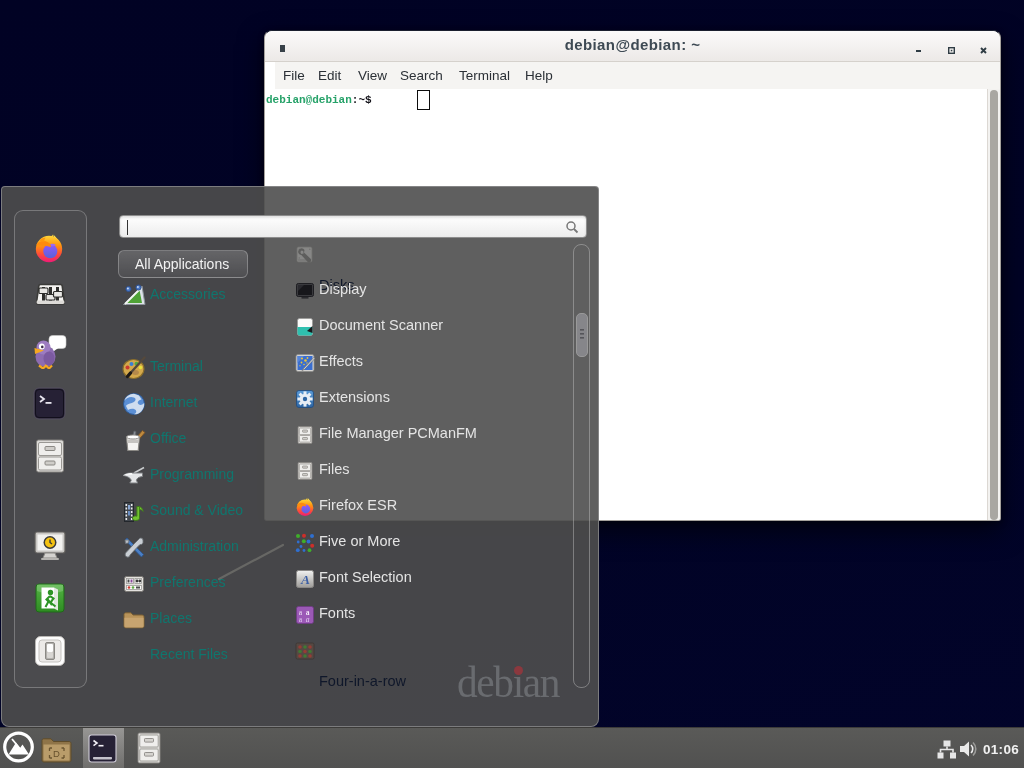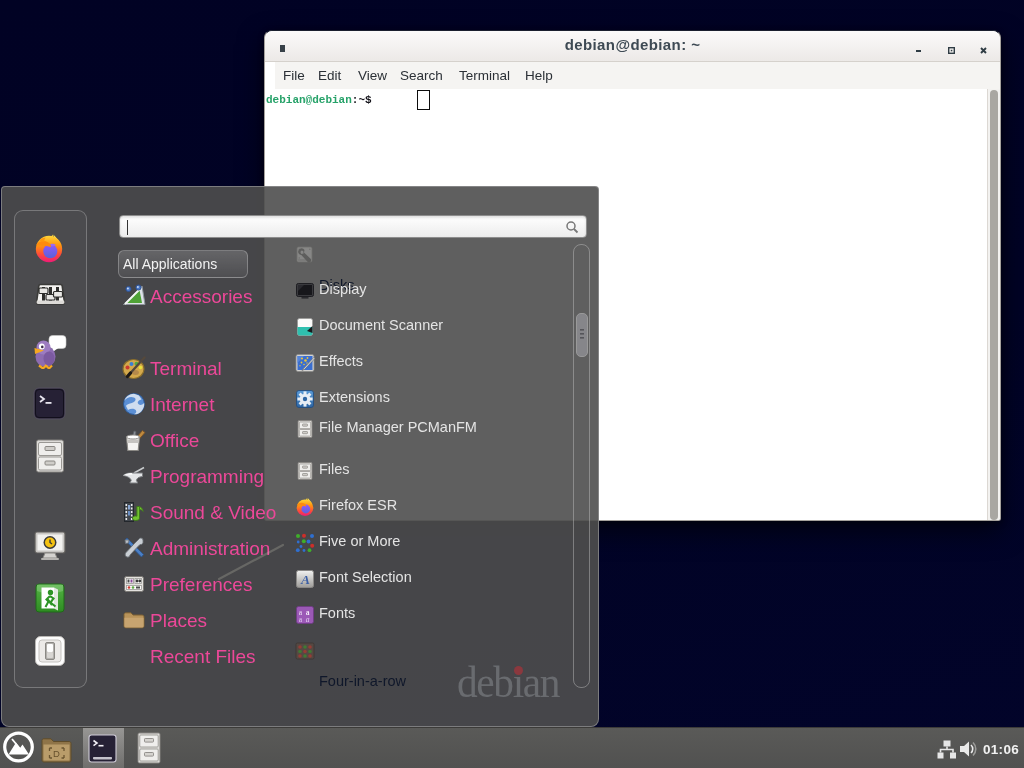--- a/index.html
+++ b/index.html
@@ -37,24 +37,24 @@
 #favcol { left:12px; top:23px; width:73px; height:478px;
   border:1px solid rgba(175,175,175,0.45); border-radius:9px;
   background:rgba(255,255,255,0.03); }
 #searchbox { left:117px; top:28px; width:468px; height:23px;
   background:linear-gradient(#ffffff,#ececec); border:1px solid #8d8d8d;
   border-radius:4px; box-shadow: inset 0 1.5px 2.5px rgba(0,0,0,0.14); }
 #scursor { left:7px; top:4px; width:1px; height:15px; background:#333; }
 #allapps { left:116px; top:63px; width:130px; height:28px;
   background:linear-gradient(rgba(255,255,255,0.17),rgba(255,255,255,0.05));
   border:1px solid rgba(255,255,255,0.26); border-radius:6px;
-  color:#f2f2f2; font-size:14px; text-align:left; padding-left:4px; line-height:27px; }
+  color:#f2f2f2; font-size:14px; text-align:left; padding-left:16px; line-height:27px; }
 .cat { left:118px; width:160px; height:36px; }
 .cat .ci { position:absolute; left:2px; top:6px; width:24px; height:24px; }
-.cat .ct { position:absolute; left:30px; top:8px; font-size:19px; color:#ec4899; white-space:nowrap; }
+.cat .ct { position:absolute; left:30px; top:8px; font-size:14px; color:#0f766e; white-space:nowrap; }
 .app { left:292px; width:300px; height:36px; }
 .app .ai { position:absolute; left:1px; top:8px; width:20px; height:20px; }
 .app .at { position:absolute; left:25px; top:8px; font-size:14.5px; color:#e4e4e4; white-space:nowrap; }
 .app .gray { color:#0f172a;margin-top:32px; }
 #mscroll { left:571px; top:57px; width:17px; height:444px;
   border:1px solid rgba(195,195,195,0.45); border-radius:8px; }
 #mthumb { left:573.5px; top:126px; width:12px; height:44px; background:#86868a; border-radius:5px; border:1px solid #999;}
 #mthumb .dots { position:absolute; left:3.5px; top:15px; width:4px; height:12px; }
 #watermark { left:455px; top:473px; font-family:"Liberation Serif", serif; font-size:45px; line-height:1; color:#696b6f; letter-spacing:-1.5px; transform:scaleX(0.92); transform-origin:left top; }
 #wdot { left:512px; top:479px; width:9px; height:9px; background:#8b383e; border-radius:50%; }
@@ -367,21 +367,21 @@
             <rect x="4.19" y="12.81" width="3" height="3" transform="rotate(135 5.69 14.31)"></rect>
             <rect x="2.40" y="8.50" width="3" height="3" transform="rotate(180 3.90 10.00)"></rect>
             <rect x="4.19" y="4.19" width="3" height="3" transform="rotate(225 5.69 5.69)"></rect>
             <rect x="8.50" y="2.40" width="3" height="3" transform="rotate(270 10.00 3.90)"></rect>
             <rect x="12.81" y="4.19" width="3" height="3" transform="rotate(315 14.31 5.69)"></rect>
           </g>
 <circle cx="10" cy="10" r="2.2" fill="#2e66a4"></circle>
 </svg></span>
       <span class="at">Extensions</span>
     </div>
-  <div class="abs app" style="top:224px;">
+  <div class="abs app" style="top:230px;">
       <span class="ai" id="ia-fm"><svg width="20" height="20" viewBox="0 0 20 20">
 <rect x="3" y="1.5" width="14" height="17" rx="1.2" fill="#dddbd8" stroke="#84827f" stroke-width="0.9"></rect>
 <rect x="4.3" y="3" width="11.4" height="6.6" rx="0.8" fill="#efeeec" stroke="#9a9894" stroke-width="0.8"></rect>
 <rect x="4.3" y="10.5" width="11.4" height="6.6" rx="0.8" fill="#efeeec" stroke="#9a9894" stroke-width="0.8"></rect>
 <rect x="7.5" y="5" width="5" height="2.2" rx="0.6" fill="#cfcdc9" stroke="#8a8884" stroke-width="0.7"></rect>
 <rect x="7.5" y="12.5" width="5" height="2.2" rx="0.6" fill="#cfcdc9" stroke="#8a8884" stroke-width="0.7"></rect>
 </svg></span>
       <span class="at">File Manager PCManFM</span>
     </div>
   <div class="abs app" style="top:266px;">

